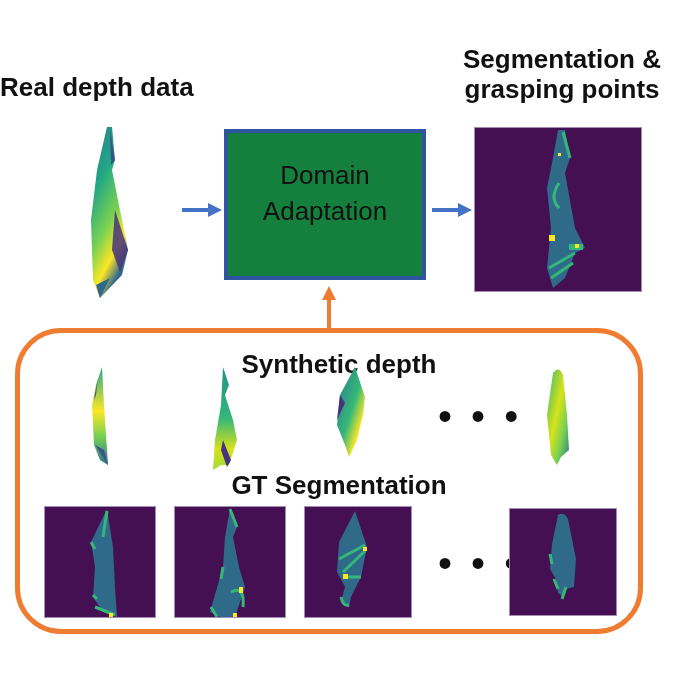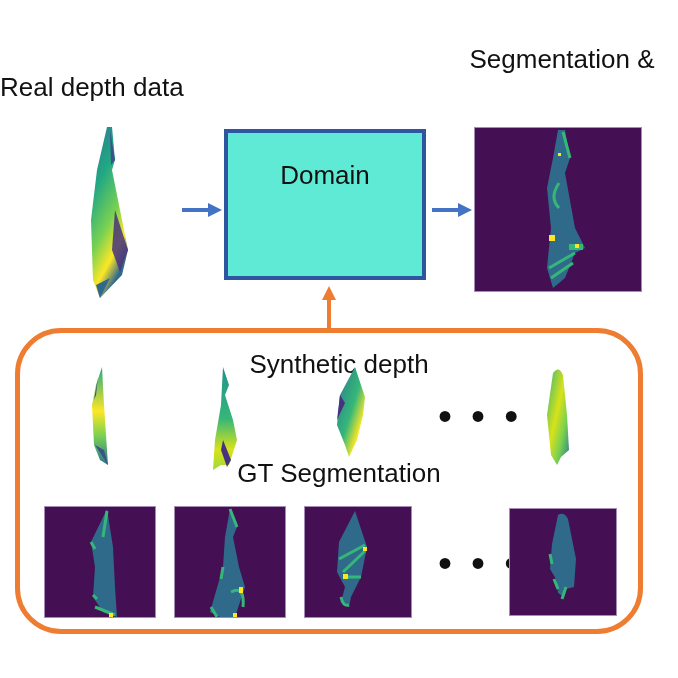--- a/index.html
+++ b/index.html
@@ -1,38 +1,39 @@
 <!DOCTYPE html>
 <html><head>
 <meta charset="utf-8">
 <style>
   html, body { margin:0; padding:0; background:#ffffff; }
   body { width:678px; height:678px; position:relative; overflow:hidden;
          font-family:"Liberation Sans", sans-serif; color:#111; }
-  .label { position:absolute; font-size:26px; white-space:nowrap; line-height:30px; }
+  .label { position:absolute; font-size:26px; white-space:nowrap; line-height:30px;font-weight:bold; }
   .center { text-align:center; }
   #real-label { left:0; top:72px; }
   #seg-label { left:452px; top:44px; width:220px; }
   #dan-box { position:absolute; left:224px; top:129px; width:202px; height:151px;
-             border:4px solid #2e55a0; box-sizing:border-box; background:#5eead4; }
+             border:4px solid #2e55a0; box-sizing:border-box; background:#15803d; }
   #dan-text { position:absolute; left:0; right:0; top:24px; font-size:26px; line-height:36px; text-align:center; }
   #synth-container { position:absolute; left:15px; top:328px; width:628px; height:306px;
              border:5px solid #ee7d31; border-radius:46px; box-sizing:border-box; }
   #synth-label { left:0; width:678px; top:337px;margin-top:12px; }
-  #gt-label { left:0; width:678px; top:458px; }
+  #gt-label { left:0; width:678px; top:470px; }
   .segimg { position:absolute; background:#440f53; border:1px solid #a58cb5; box-sizing:border-box; }
   .dots { position:absolute; font-size:40px; letter-spacing:4px; line-height:20px; }
   svg.abs { position:absolute; overflow:visible; }
 </style>
 </head>
 <body>
 
 <div class="label" id="real-label">Real depth data</div>
 <div class="label center" id="seg-label">
   <div>Segmentation &amp;</div>
+  <div>grasping points</div>
 </div>
 
 <svg class="abs" style="left:60px;top:100px" width="120" height="210" viewBox="0 0 120 210">
   <defs>
     <linearGradient id="gReal" x1="0" y1="0" x2="0.4" y2="1">
       <stop offset="0" stop-color="#2a788e"></stop>
       <stop offset="0.35" stop-color="#22a884"></stop>
       <stop offset="0.65" stop-color="#7ad151"></stop>
       <stop offset="0.85" stop-color="#fde725"></stop>
       <stop offset="1" stop-color="#31688e"></stop>
@@ -45,20 +46,21 @@
 </svg>
 
 <svg class="abs" style="left:180px;top:200px" width="46" height="20">
   <line x1="2" y1="10" x2="30" y2="10" stroke="#4472c4" stroke-width="4"></line>
   <polygon points="28,3 42,10 28,17" fill="#4472c4"></polygon>
 </svg>
 
 <div id="dan-box">
   <div id="dan-text">
     <div>Domain</div>
+    <div>Adaptation</div>
   </div>
 </div>
 
 <svg class="abs" style="left:430px;top:200px" width="46" height="20">
   <line x1="2" y1="10" x2="30" y2="10" stroke="#4472c4" stroke-width="4"></line>
   <polygon points="28,3 42,10 28,17" fill="#4472c4"></polygon>
 </svg>
 
 <div class="segimg" style="left:474px;top:127px;width:168px;height:165px;">
   <svg width="168" height="165" viewBox="0 0 168 165">

